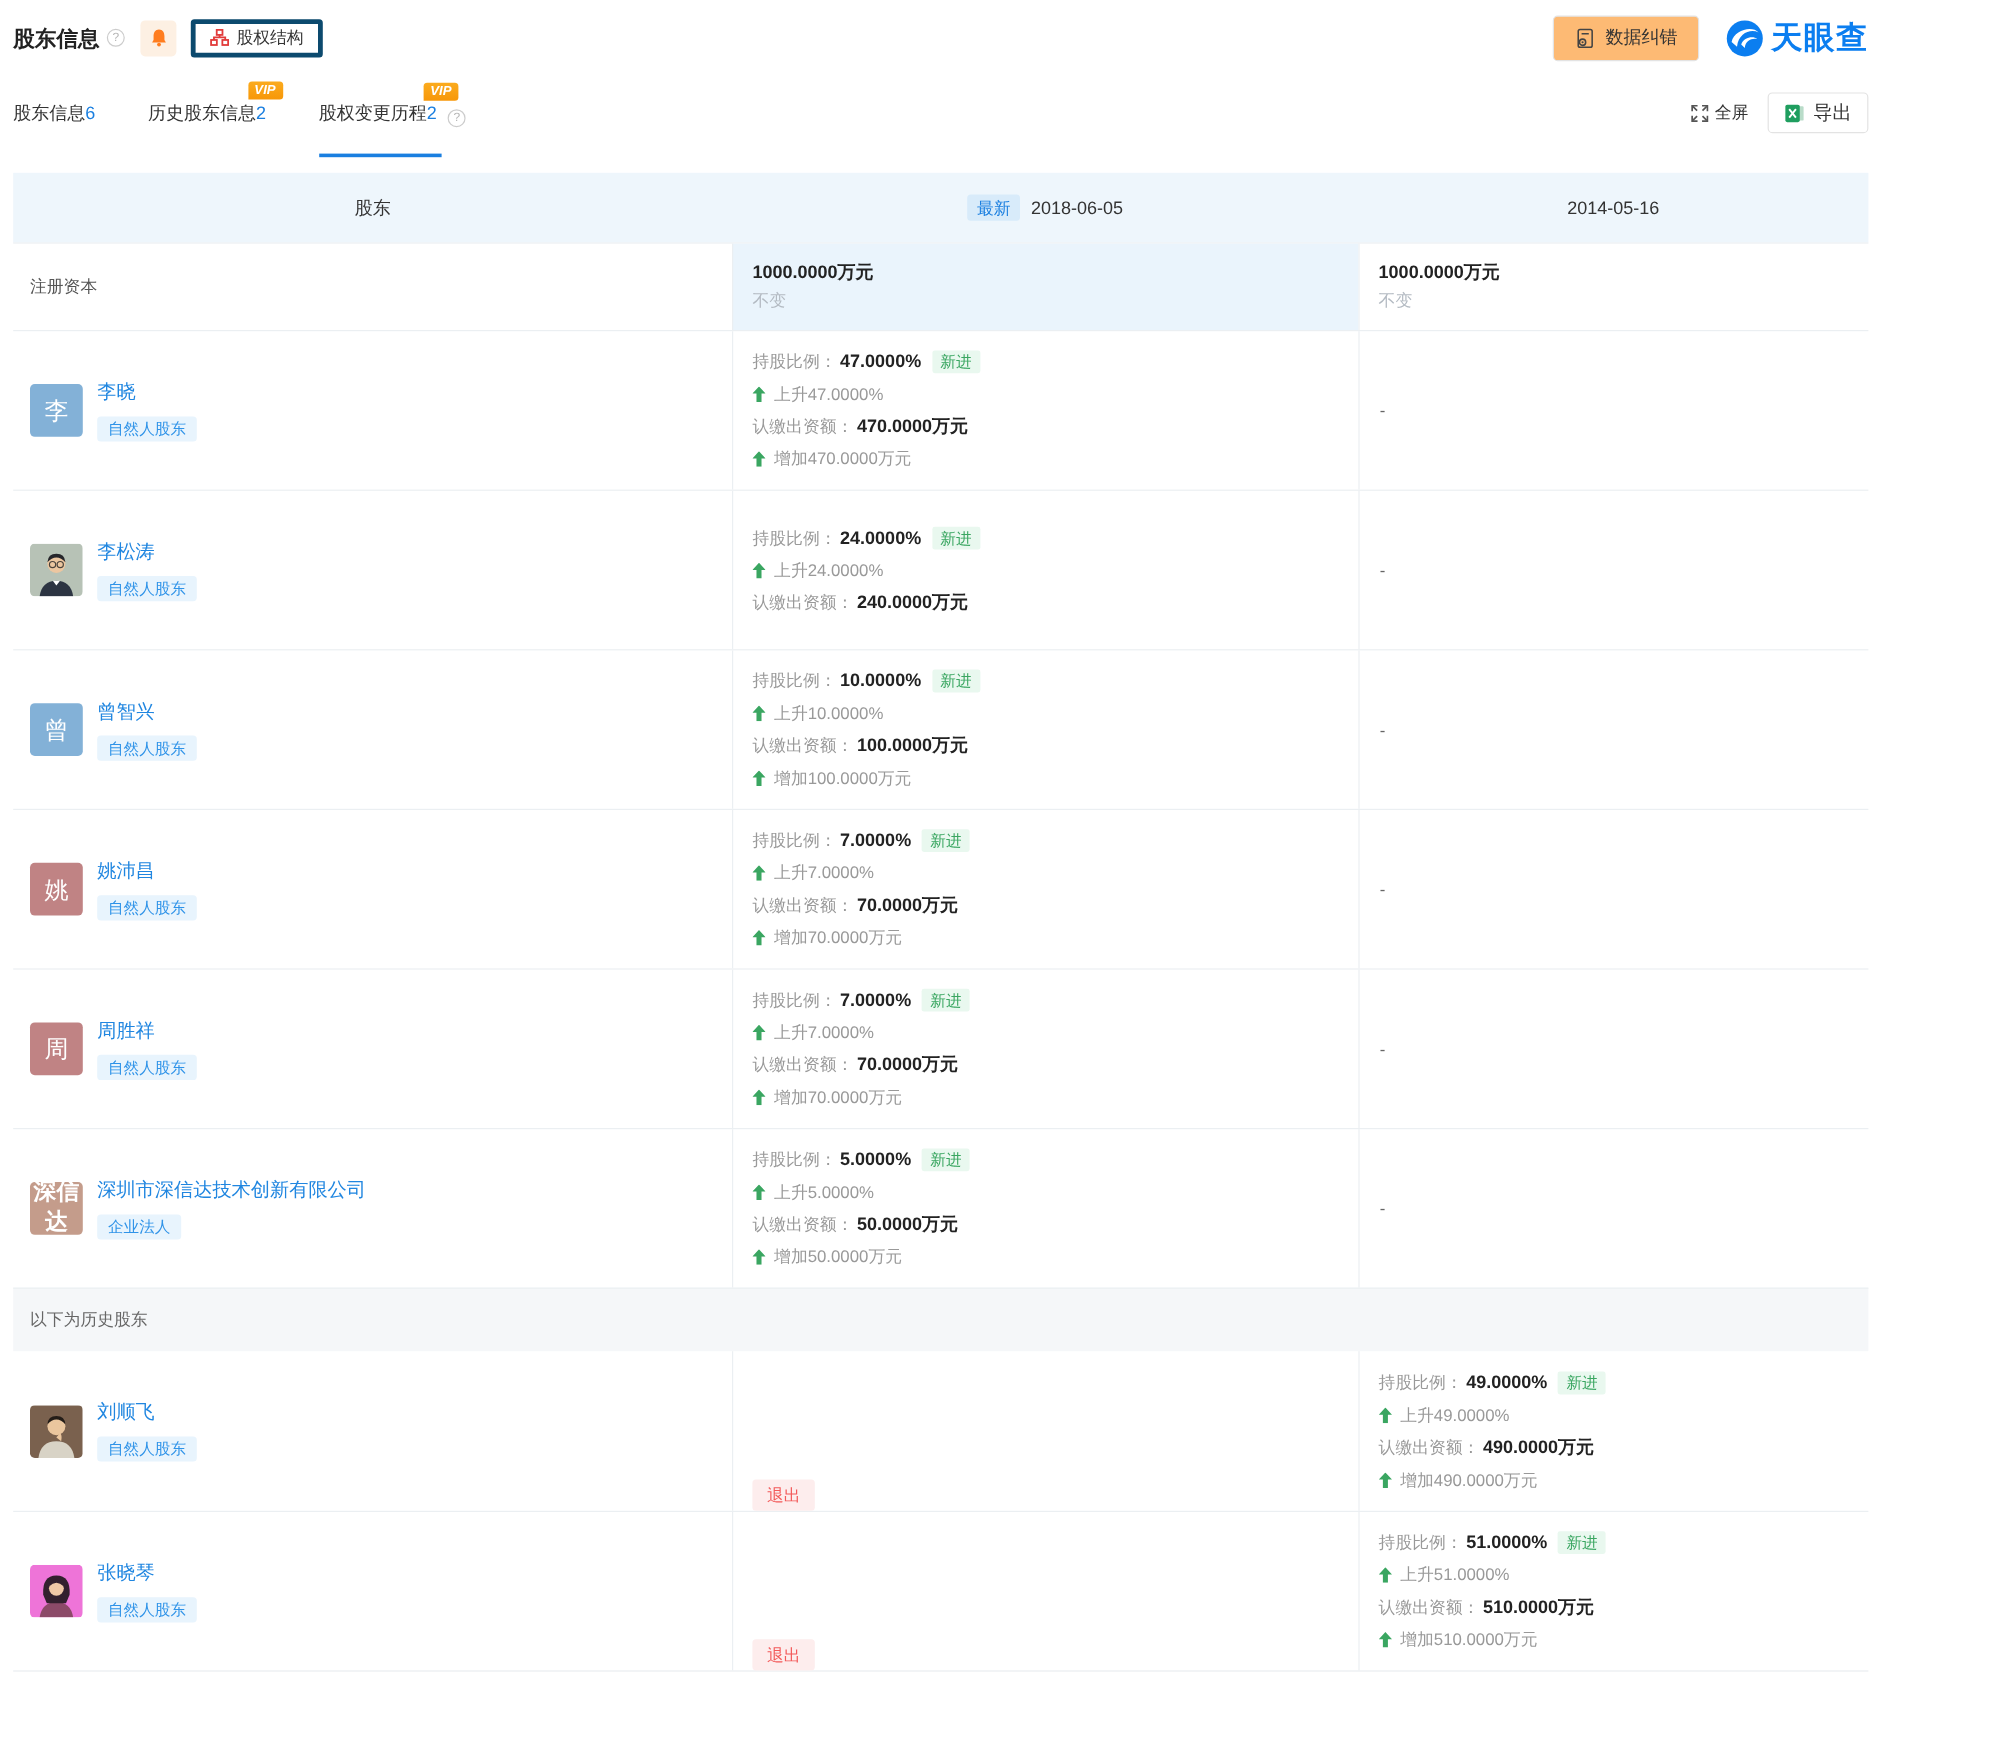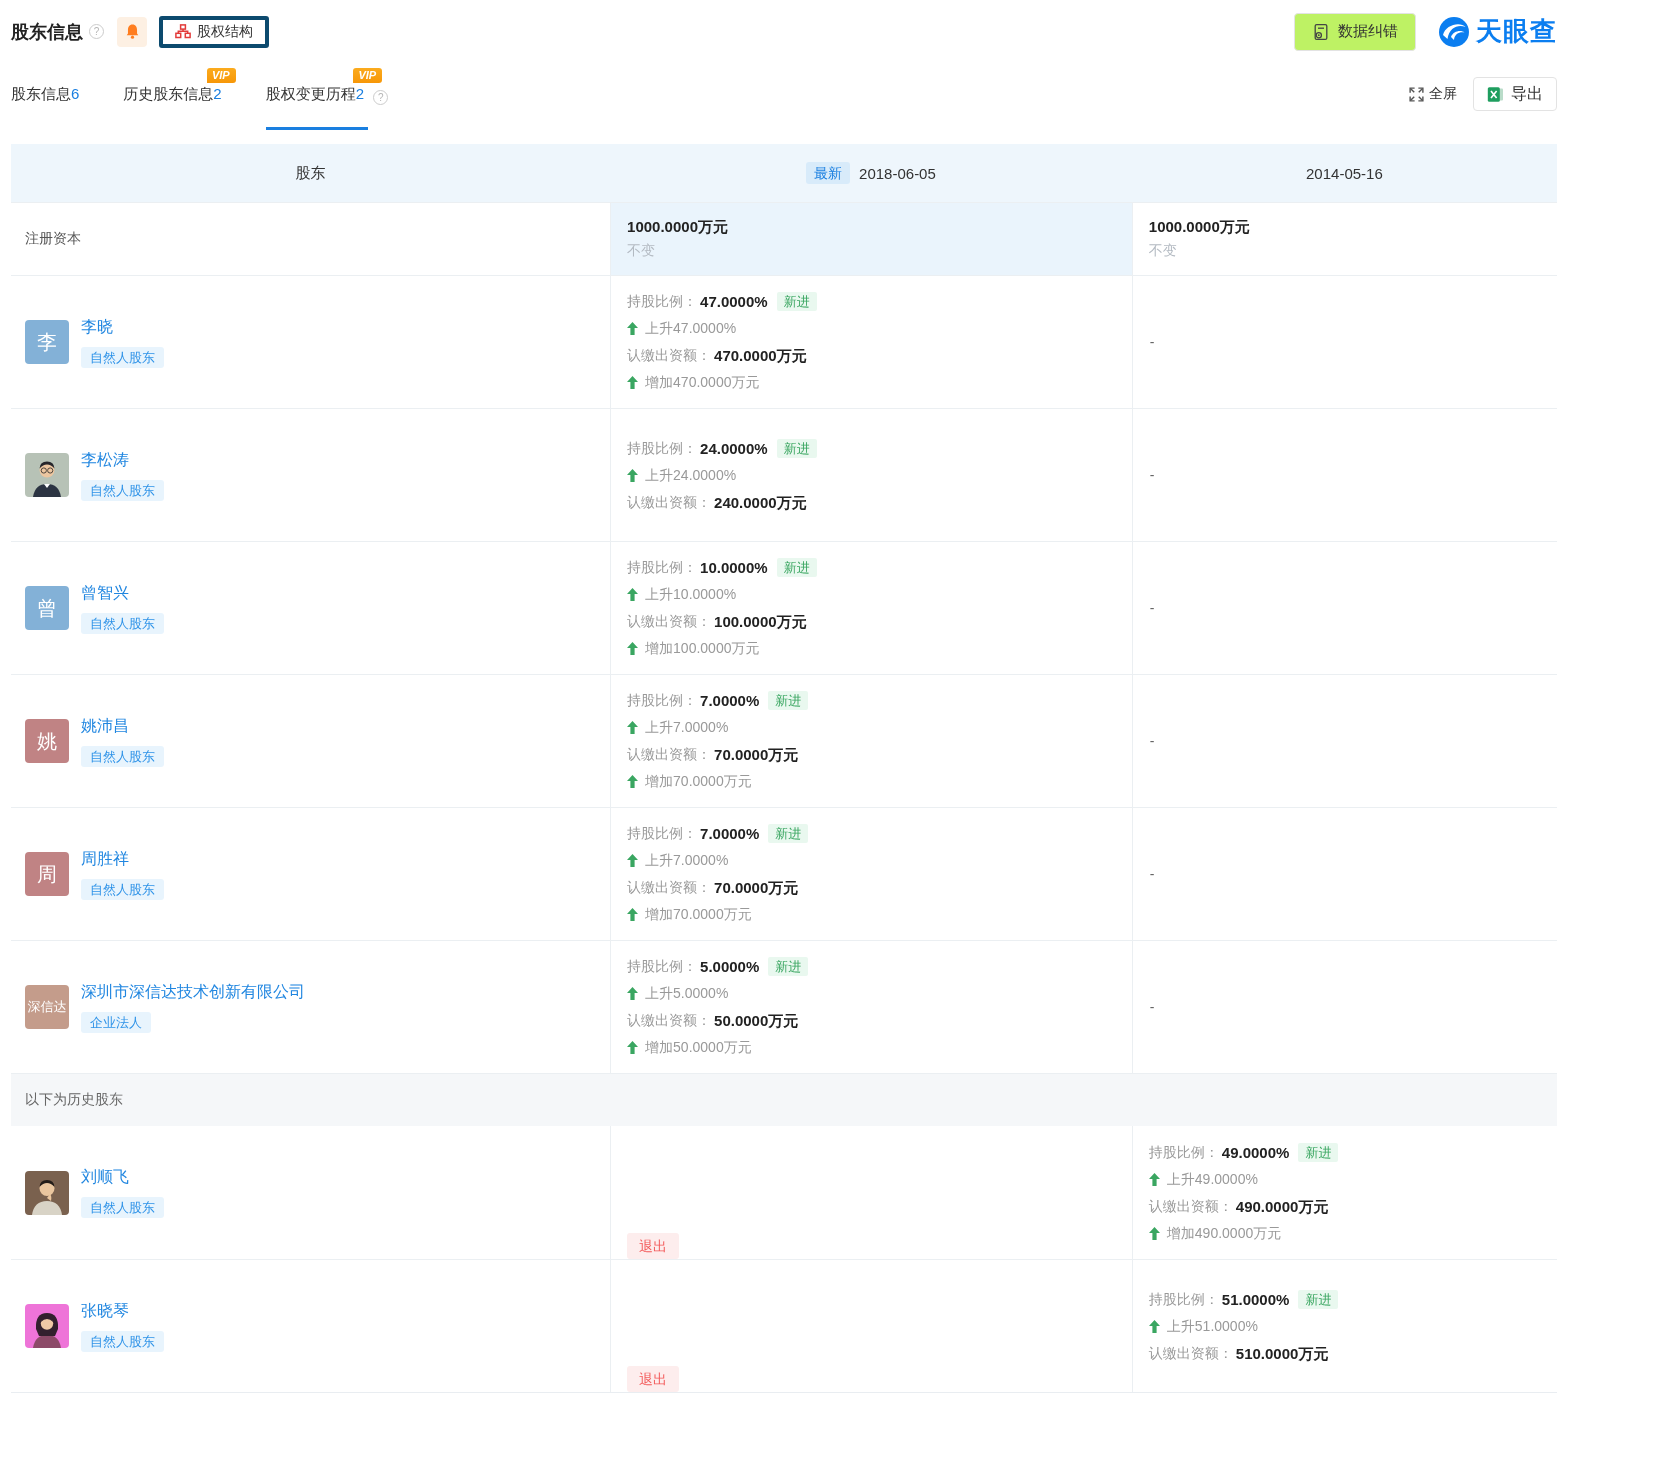--- a/index.html
+++ b/index.html
@@ -23,21 +23,21 @@
     width:30px; height:30px; margin-left:13px; background:#fdf0e3; border-radius:4px;
     display:flex; align-items:center; justify-content:center; cursor:pointer;
   }
   .equity-btn {
     margin-left:12px; height:32px; padding:0 12px; background:#fff;
     border:4px solid #0c4a6e; border-radius:3px; display:flex; align-items:center;
     gap:6px; font-size:14px; color:#333; cursor:pointer;
   }
   .topbar-right { margin-left:auto; display:flex; align-items:center; gap:22px; }
   .correction-btn {
-    height:38px; padding:0 17px; background:#bef264; border:1px solid #e3e3e3;
+    height:38px; padding:0 17px; background:#fdba74; border:1px solid #e3e3e3;
     border-radius:4px; display:flex; align-items:center; gap:8px; font-size:15px;
     color:#333; cursor:pointer;
   }
   .brand { display:flex; align-items:center; gap:6px; cursor:pointer; }
   .brand-text { font-size:26px; font-weight:bold; color:#0b7ef0; letter-spacing:1px; }
 
   
   .tabsbar { display:flex; align-items:flex-end; margin-top:22px; height:46px; font-size:15px; }
   .tab { position:relative; margin-right:44px; padding-bottom:14px; cursor:pointer; color:#333; }
   .tab-main { position:relative; padding-bottom:14px; }
@@ -78,21 +78,21 @@
 
   .srow { min-height:133px; }
   .who { display:flex; align-items:center; gap:12px; padding:10px 10px 10px 14px; }
   .avatar {
     width:44px; height:44px; border-radius:4px; flex:none; display:flex;
     align-items:center; justify-content:center; color:#fff; font-size:20px; cursor:pointer;
     overflow:hidden;
   }
   .av-blue { background:#83b1d7; }
   .av-red  { background:#c08384; }
-  .av-corp { background:#c49c8b; font-size:13px; flex-direction:row; line-height:1.3; }
+  .av-corp { background:#c49c8b; font-size:19px; flex-direction:column; line-height:1.3;font-weight:bold; }
   .who-name { font-size:16px; color:#2086e0; cursor:pointer; }
   .type-badge {
     display:inline-block; margin-top:9px; font-size:13px; color:#2f93e8;
     background:#e8f4fd; padding:4px 9px; border-radius:3px; line-height:1;
   }
 
   .detail { display:flex; flex-direction:column; justify-content:center; padding:12px 0 12px 16px; line-height:27px; }
   .dline { display:flex; align-items:center; white-space:nowrap; }
   .lbl { color:#999; }
   .val { color:#222; font-weight:bold; font-size:15px; margin-left:3px; }
@@ -522,17 +522,23 @@
         <div class="dline upline">
             <svg class="up-arrow" width="11" height="13" viewBox="0 0 11 13">
               <path d="M5.5 0 L11 6 H7.6 V13 H3.4 V6 H0 Z" fill="#3aa661"></path>
             </svg>
             <span>上升51.0000%</span>
           </div>
         <div class="dline">
             <span class="lbl">认缴出资额：</span>
             <span class="val">510.0000万元</span>
           </div>
+        <div class="dline upline">
+            <svg class="up-arrow" width="11" height="13" viewBox="0 0 11 13">
+              <path d="M5.5 0 L11 6 H7.6 V13 H3.4 V6 H0 Z" fill="#3aa661"></path>
+            </svg>
+            <span>增加510.0000万元</span>
+          </div>
       </div>
     </div>
 
   </div>
 </div>
 
 </body></html>

